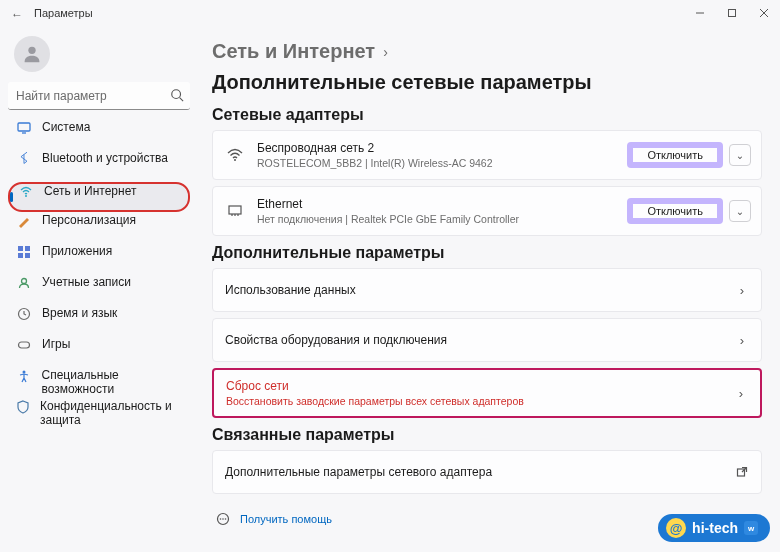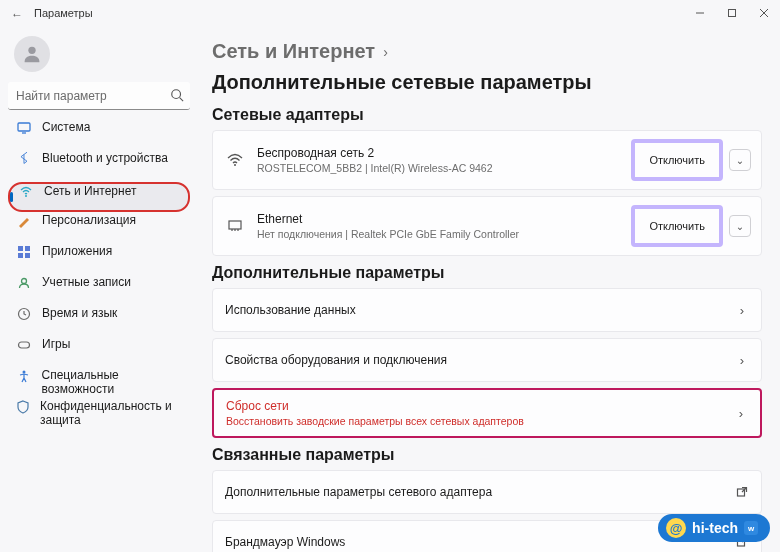--- a/index.html
+++ b/index.html
@@ -38,21 +38,21 @@
 
   .section-title { font-size: 16px; font-weight: 600; margin: 8px 0 6px 0; }
 
   .card { background: #fdfdfe; border: 1px solid #e8e8ec; border-radius: 4px; margin-bottom: 6px; }
   .card-row { display: flex; align-items: center; min-height: 48px; padding: 8px 10px; }
   .card-ic { width: 24px; display: flex; align-items: center; justify-content: center; margin-right: 10px; color: #555; }
   .card-body { flex: 1; }
   .card-ttl { font-size: 12px; color: #1b1b1b; }
   .card-sub { font-size: 10.5px; color: #6d6d6d; margin-top: 2px; }
   .card-act { display: flex; align-items: center; gap: 6px; }
-  .btn { height: 42px; padding: 0 14px; background: #fdfdfe; border: 4px solid #c4b5fd; border-radius: 4px; font-size: 11px; color: #1b1b1b; }
+  .btn { height: 26px; padding: 0 14px; background: #fdfdfe; border: 6px solid #c4b5fd; border-radius: 4px; font-size: 11px; color: #1b1b1b; }
   .chev { width: 22px; height: 22px; border: 1px solid #d0d0d4; border-radius: 4px; display: flex; align-items: center; justify-content: center; font-size: 10px; color: #555; }
   .arrow-only { margin-left: auto; width: 14px; text-align: center; color: #555; font-size: 13px; }
   .ext-ic { margin-left: auto; width: 14px; color: #555; }
 
   .card.highlight { border: 2px solid #be185d; }
   .card.highlight .card-ttl { color: #cf2e2b; }
   .card.highlight .card-sub { color: #cf2e2b; }
 
   .simple-row { display: flex; align-items: center; min-height: 42px; padding: 0 12px; }
 
@@ -278,29 +278,20 @@
     <div class="card">
       <div class="simple-row">
         <div class="card-ttl">Дополнительные параметры сетевого адаптера</div>
         <svg class="ext-ic" width="12" height="12" viewBox="0 0 12 12">
             <rect x="1.5" y="3" width="7" height="7" fill="none" stroke="#555" stroke-width="1.2"></rect>
             <path d="M6 1.5h4.5V6M10.5 1.5L6 6" fill="none" stroke="#555" stroke-width="1.2"></path>
           </svg>
       </div>
     </div>
 
-    <div class="card">
-      <div class="simple-row">
-        <div class="card-ttl">Брандмауэр Windows</div>
-        <svg class="ext-ic" width="12" height="12" viewBox="0 0 12 12">
-            <rect x="1.5" y="3" width="7" height="7" fill="none" stroke="#555" stroke-width="1.2"></rect>
-            <path d="M6 1.5h4.5V6M10.5 1.5L6 6" fill="none" stroke="#555" stroke-width="1.2"></path>
-          </svg>
-      </div>
-    </div>
 
     <div class="links">
       <div class="link-row">
         <svg class="link-ic" viewBox="0 0 14 14">
             <circle cx="7" cy="7" r="5.5" fill="none" stroke="#555" stroke-width="1.2"></circle>
             <circle cx="4.5" cy="7" r="0.8" fill="#555"></circle>
             <circle cx="7" cy="7" r="0.8" fill="#555"></circle>
             <circle cx="9.5" cy="7" r="0.8" fill="#555"></circle>
           </svg>
         <span class="t">Получить помощь</span>

